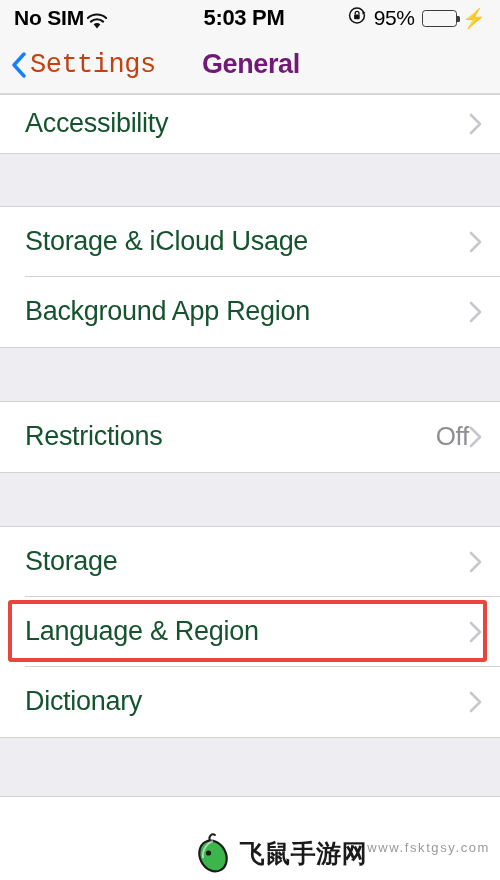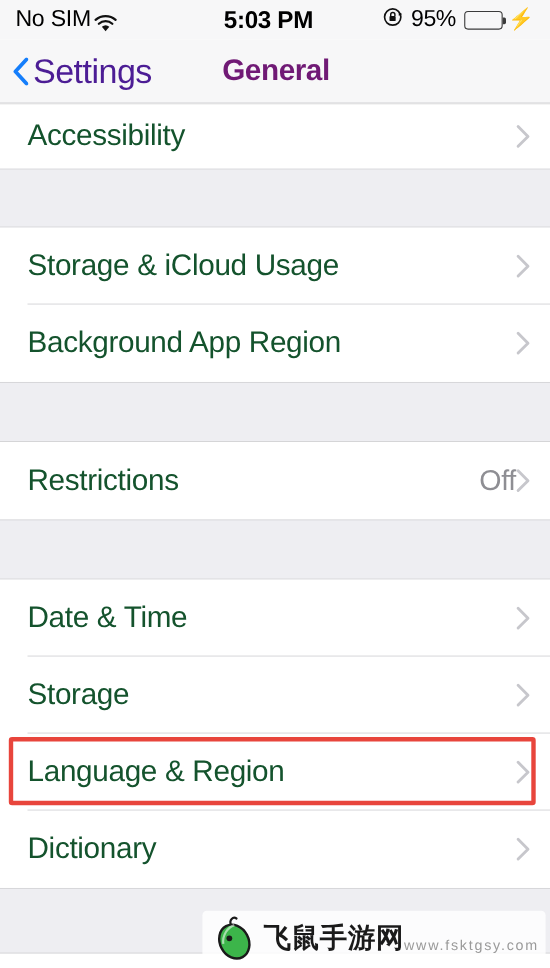--- a/index.html
+++ b/index.html
@@ -33,20 +33,21 @@
     box-sizing: border-box;
     font-size: 22px;
     color: #000;
     letter-spacing: -0.2px;
   }
   .sb-left {
     display: flex;
     align-items: center;
     gap: 2px;
     flex: 0 0 auto;
+    font-weight: bold;
   }
   .sb-center {
     position: absolute;
     left: 0;
     right: 12px;
     top: 0;
     height: 36px;
     display: flex;
     align-items: center;
     justify-content: center;
@@ -124,23 +125,24 @@
     gap: 4px;
     padding-left: 11px;
     cursor: pointer;
   }
   .back-chevron {
     display: block;
     width: 15px;
     height: 26px;
   }
   .back-label {
-    font-size: 31px;
-    color: #4c1d95;
+    font-size: 27px;
+    color: #c2410c;
     letter-spacing: -0.5px;
+    font-family: Liberation Mono, monospace;
   }
   .nav-title {
     position: absolute;
     left: 202px;
     font-size: 27px;
     font-weight: bold;
     color: #701a75;
     letter-spacing: -0.4px;
   }
 
@@ -256,21 +258,21 @@
   .wm-cn {
     font-size: 25px;
     font-weight: bold;
     color: #1a1a1a;
     letter-spacing: 0.5px;
   }
   .wm-url {
     font-size: 13px;
     color: #9a9a9a;
     letter-spacing: 1.6px;
-    margin-top: 12px;
+    margin-top: 0;
   }
 </style>
 </head>
 <body>
 
 <div class="phone">
 
   <div class="status-bar">
     <div class="sb-left">
       <span class="no-sim">No SIM</span>
@@ -362,29 +364,20 @@
           <svg width="13" height="22" viewBox="0 0 13 22">
             <path d="M2 2 L11 11 L2 20" stroke="#c7c7cc" stroke-width="2.6" fill="none" stroke-linecap="round" stroke-linejoin="round"></path>
           </svg>
         </span>
       </div>
     </div>
 
     <div class="gap" style="height:55px"></div>
 
     <div class="group">
-      <div class="row">
-        <span class="row-label">Date &amp; Time</span>
-        <span class="disclosure">
-          <svg width="13" height="22" viewBox="0 0 13 22">
-            <path d="M2 2 L11 11 L2 20" stroke="#c7c7cc" stroke-width="2.6" fill="none" stroke-linecap="round" stroke-linejoin="round"></path>
-          </svg>
-        </span>
-        <span class="sep"></span>
-      </div>
 
       <div class="row">
         <span class="row-label">Storage</span>
         <span class="disclosure">
           <svg width="13" height="22" viewBox="0 0 13 22">
             <path d="M2 2 L11 11 L2 20" stroke="#c7c7cc" stroke-width="2.6" fill="none" stroke-linecap="round" stroke-linejoin="round"></path>
           </svg>
         </span>
         <span class="sep"></span>
       </div>

